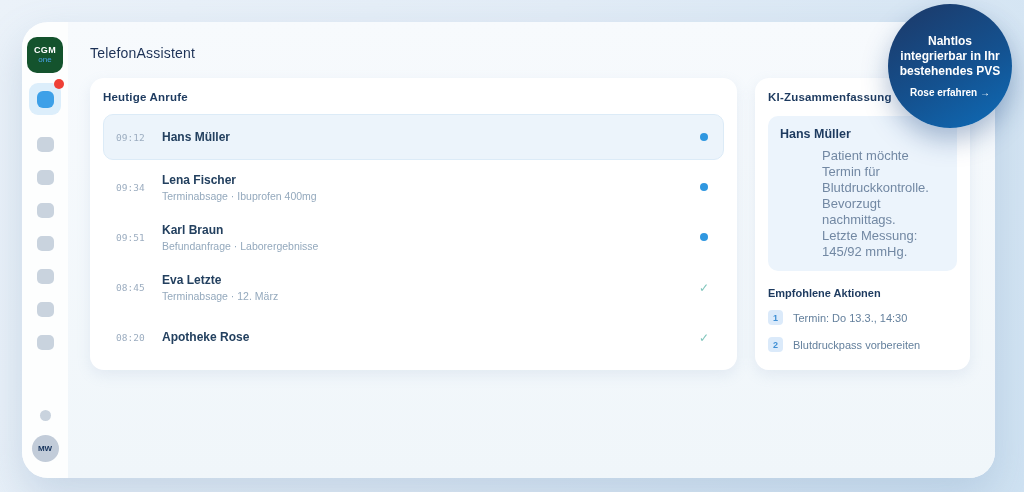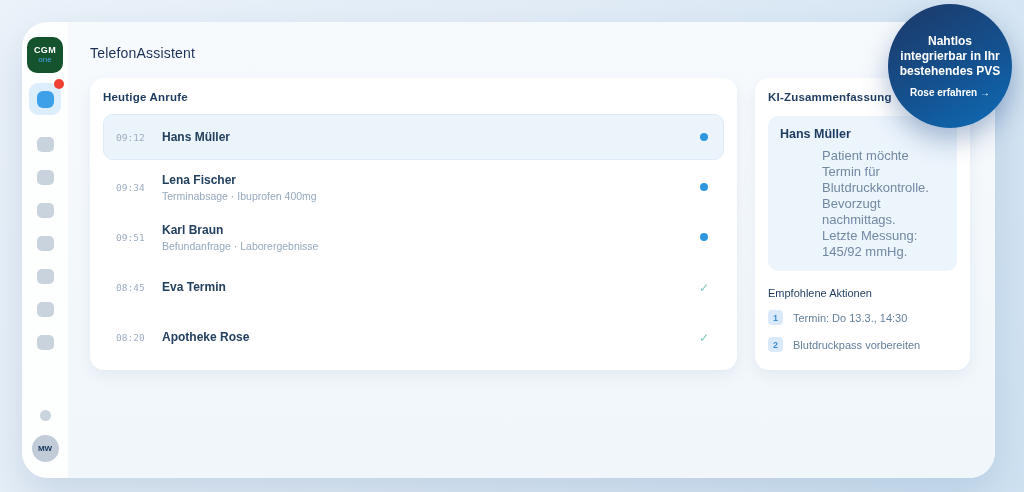--- a/index.html
+++ b/index.html
@@ -91,21 +91,21 @@
   .row .check { color:#82c6bd; font-size:12px; display:none; line-height:1; }
   .row.status-new .dot { display:block; }
   .row.status-done .check { display:inline; }
   
   .panel-ki { flex:0 0 215px; width:215px; }
   .summary-card {
     background:#ecf4fc; border-radius:10px; padding:11px 12px; margin-top:13px;
   }
   .summary-name { color:#1d3a5f; font-size:12.5px; font-weight:bold; margin-bottom:7px; }
   .summary-line { color:#7288a3; font-size:13px; line-height:16px;padding-left:42px; }
-  .actions-title { color:#1d3a5f; font-size:11px; font-weight:normal; margin:16px 0 11px 0; }
+  .actions-title { color:#1d3a5f; font-size:11px; font-weight:bold; margin:16px 0 11px 0; }
   .action { display:flex; align-items:center; gap:10px; margin-bottom:12px; cursor:pointer; }
   .action .num {
     width:15px; height:15px; flex:0 0 15px; border-radius:4px;
     background:#dbeafa; color:#3f8fd4; font-size:9px; font-weight:bold;
     display:flex; align-items:center; justify-content:center;
   }
   .action .label { color:#64809d; font-size:11px; }
   
   .promo {
     position:absolute; left:888px; top:4px; width:124px; height:124px;
@@ -189,21 +189,22 @@
             </span>
             <span class="status">
               <span class="dot"></span>
 
             </span>
           </div>
 
           <div class="row status-done">
             <span class="time">08:45</span>
             <span class="main">
-              <div class="name">Eva Termin</div>
+              <div class="name">Eva Letzte</div>
+              <div class="sub">Terminabsage · 12. März</div>
             </span>
             <span class="status">
               
               <span class="check">✓</span>
             </span>
           </div>
 
           <div class="row status-done">
             <span class="time">08:20</span>
             <span class="main">

